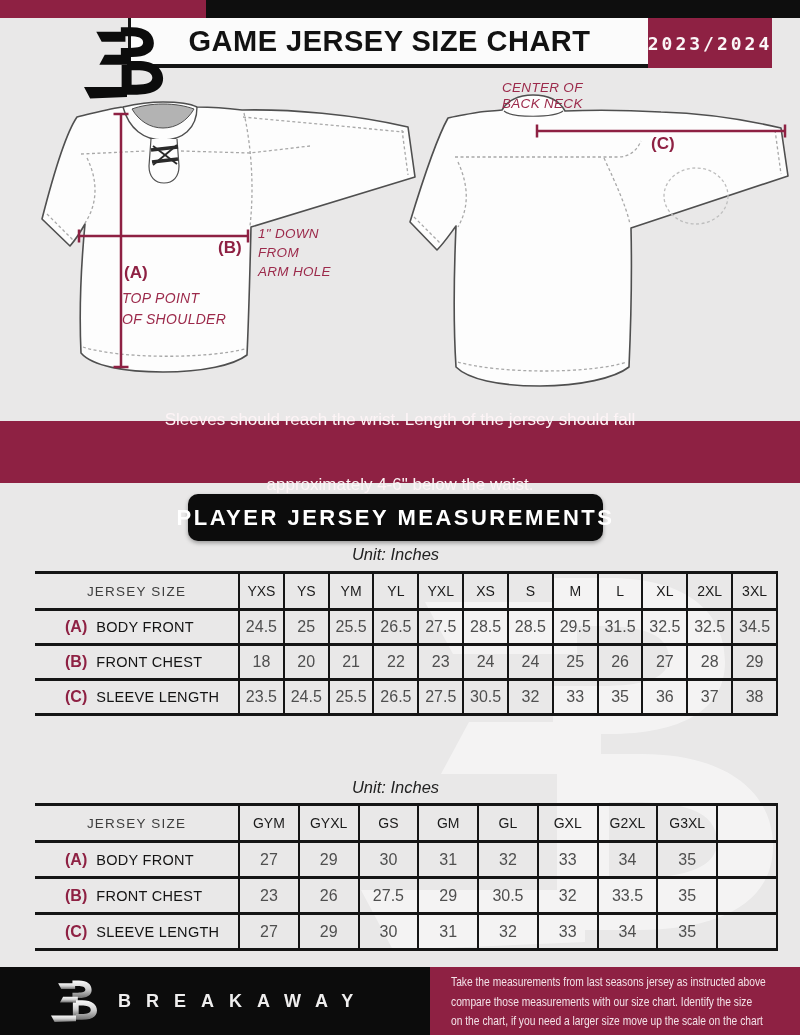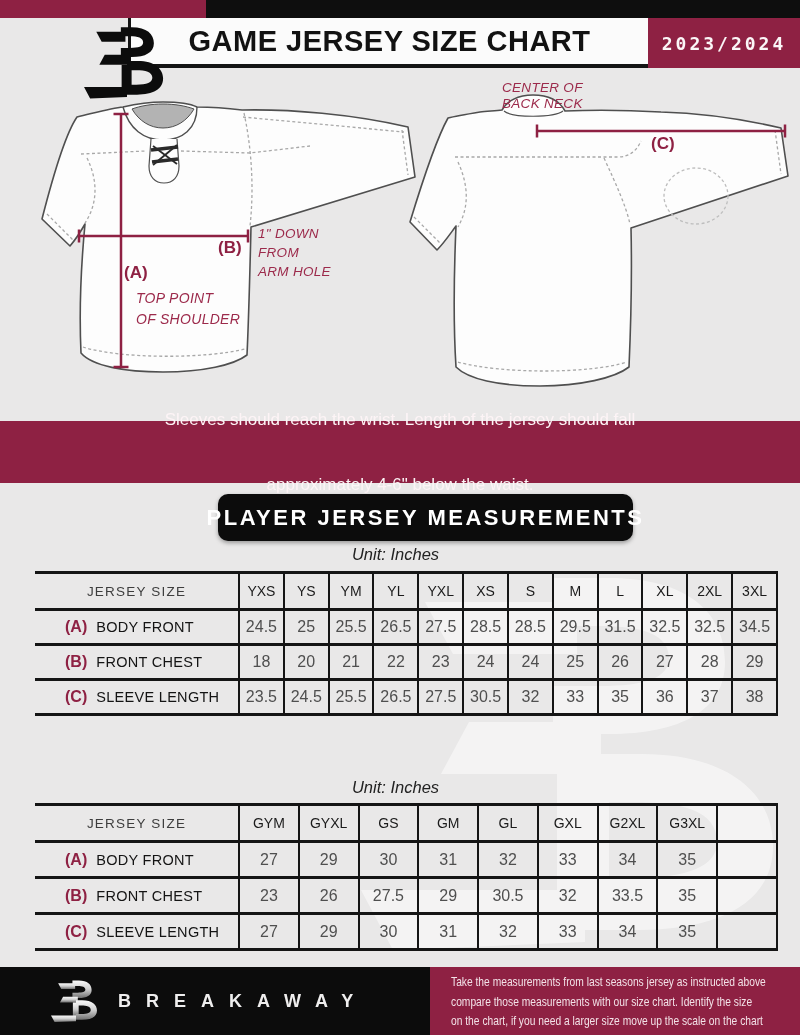--- a/index.html
+++ b/index.html
@@ -7,21 +7,21 @@
         font-family:"Liberation Sans",sans-serif;margin:0 auto;}
   .abs{position:absolute;}
 
   
   .strip-maroon{left:0;top:0;width:206px;height:18px;background:#8e2143;}
   .strip-black{left:206px;top:0;width:594px;height:18px;background:#0e0e0e;}
   .title-box{left:128px;top:18px;width:520px;height:50px;background:#fbfbfb;
              border-left:3px solid #141414;border-bottom:4px solid #141414;
              display:flex;align-items:center;justify-content:center;box-sizing:border-box;}
   .title-box span{font-size:29px;font-weight:bold;letter-spacing:.5px;color:#121212;white-space:nowrap;}
-  .season-box{left:648px;top:18px;width:152px;height:50px;background:#8e2143;
+  .season-box{left:648px;top:18px;width:124px;height:50px;background:#8e2143;
               display:flex;align-items:center;justify-content:center;}
   .season-box span{font-family:"DejaVu Sans Mono",monospace;font-weight:bold;font-size:18px;
                    letter-spacing:3px;color:#fbf6f7;white-space:nowrap;}
   .logo-main{left:76px;top:21px;width:102px;height:86px;color:#0c0c0c;}
 
   
   .mk{font-weight:bold;font-size:17px;color:#8e2143;}
   .mnote{font-style:italic;font-size:13.5px;line-height:18px;color:#9c2a4b;letter-spacing:.3px;white-space:nowrap;}
   .mnote.big{font-size:14px;line-height:21px;}
 
@@ -158,21 +158,21 @@
         <ellipse cx="696" cy="196" rx="32" ry="28" stroke="#bdbdbd"></ellipse>
       </g>
       <g stroke="#8e2143" stroke-width="2.5">
         <path d="M537,131 L785,131"></path>
           <path d="M537,124.5 L537,137.5"></path>
           <path d="M785,124.5 L785,137.5"></path>
       </g>
     </g>
   </svg>
 
-  <div class="abs mnote big" style="left:136px;top:288px;">
+  <div class="abs mnote big" style="left:122px;top:288px;">
     <div>TOP POINT</div>
     <div>OF SHOULDER</div>
   </div>
   <div class="abs mk" style="left:124px;top:263px;">(A)</div>
   <div class="abs mk" style="left:218px;top:238px;">(B)</div>
   <div class="abs mnote" style="left:258px;top:224px;line-height:19px;">
     <div>1" DOWN</div>
     <div>FROM</div>
     <div>ARM HOLE</div>
   </div>
@@ -180,21 +180,21 @@
     <div>CENTER OF</div>
     <div>BACK NECK</div>
   </div>
   <div class="abs mk" style="left:651px;top:134px;">(C)</div>
 
   <div class="abs notice">
     <div>Sleeves should reach the wrist. Length of the jersey should fall</div>
     <div>approximately 4-6" below the waist.</div>
   </div>
 
-  <div class="abs pill" style="top:494px;margin-left:30px;">
+  <div class="abs pill" style="top:494px;">
     <span>PLAYER JERSEY MEASUREMENTS</span>
   </div>
   <div class="abs unit" style="top:545px;">Unit: Inches</div>
   <div class="abs tbl-wrap" style="top:571px;" id="player-table">
       <table class="size-table">
         <thead>
           <tr>
             <th class="label-col">JERSEY SIZE</th>
             <th>YXS</th>
             <th>YS</th>

